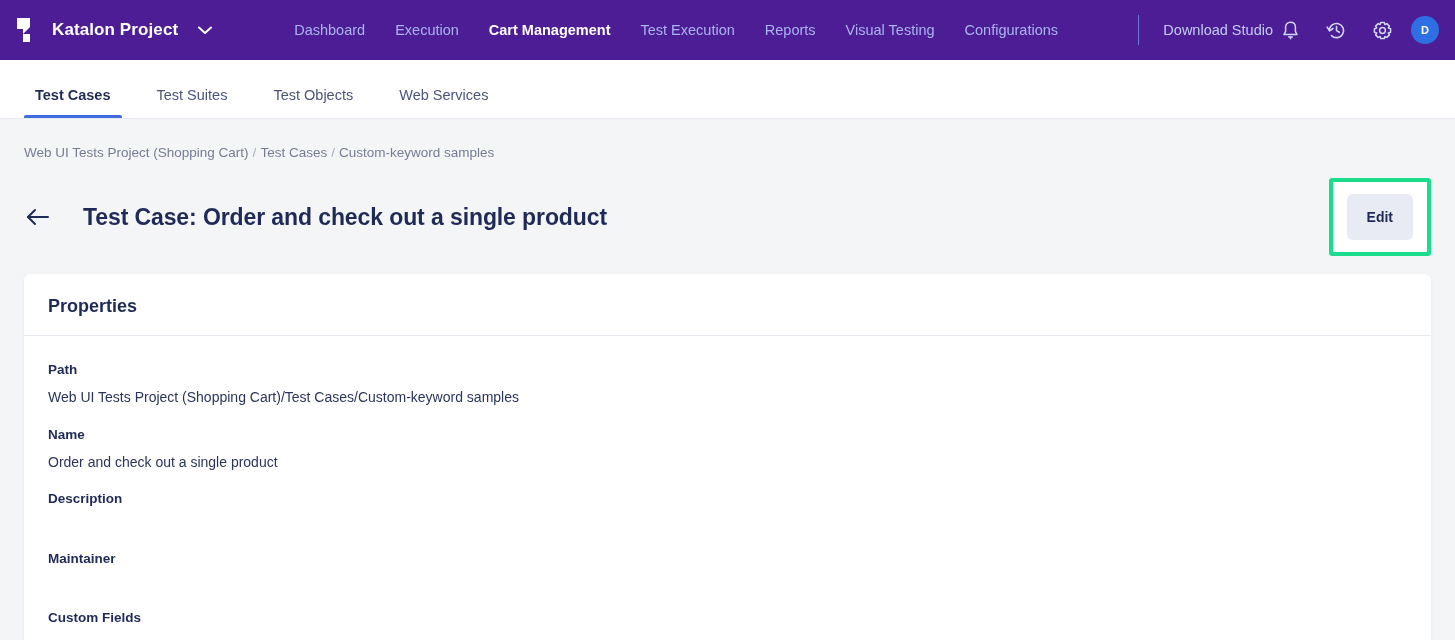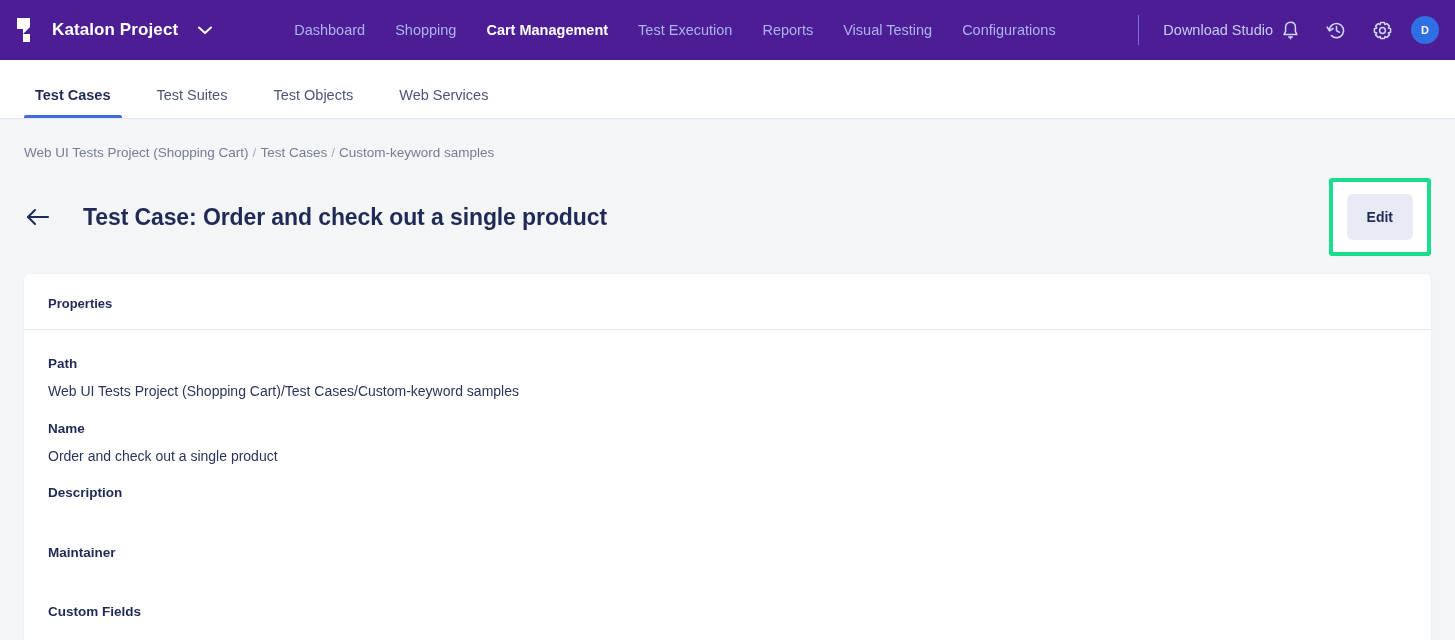--- a/index.html
+++ b/index.html
@@ -235,21 +235,21 @@
     box-shadow: 0 1px 3px rgba(31, 42, 86, 0.07);
     padding-bottom: 28px;
   }
 
   .card-header {
     padding: 22px 24px 18px 24px;
     border-bottom: 1px solid #e9eaf0;
   }
 
   .card-title {
-    font-size: 13px;
+    font-size: 18px;
     font-weight: bold;
     color: #1f2a56;
   }
 
   .card-body {
     padding: 26px 24px 0 24px;
   }
 
   .field {
     margin-bottom: 20px;
@@ -287,21 +287,21 @@
     <span class="brand-name">Katalon Project</span>
     <span class="brand-caret">
       <svg width="14" height="9" viewBox="0 0 14 9">
         <path d="M1 1.5 L7 7 L13 1.5" stroke="#ffffff" stroke-width="2" fill="none" stroke-linecap="round" stroke-linejoin="round"></path>
       </svg>
     </span>
   </div>
 
   <div class="nav-main">
     <div class="nav-item">Dashboard</div>
-    <div class="nav-item">Shopping</div>
+    <div class="nav-item">Execution</div>
     <div class="nav-item active">Cart Management</div>
     <div class="nav-item">Test Execution</div>
     <div class="nav-item">Reports</div>
     <div class="nav-item">Visual Testing</div>
     <div class="nav-item">Configurations</div>
   </div>
 
   <div class="nav-right">
     <div class="nav-divider"></div>
 

